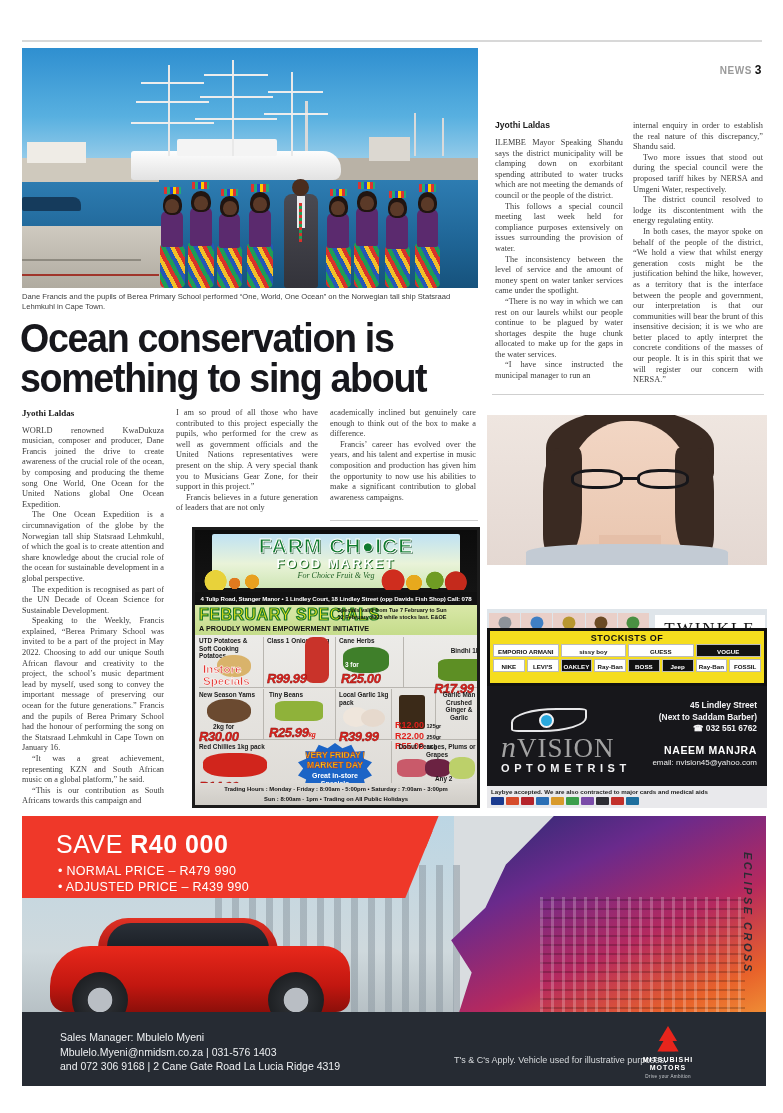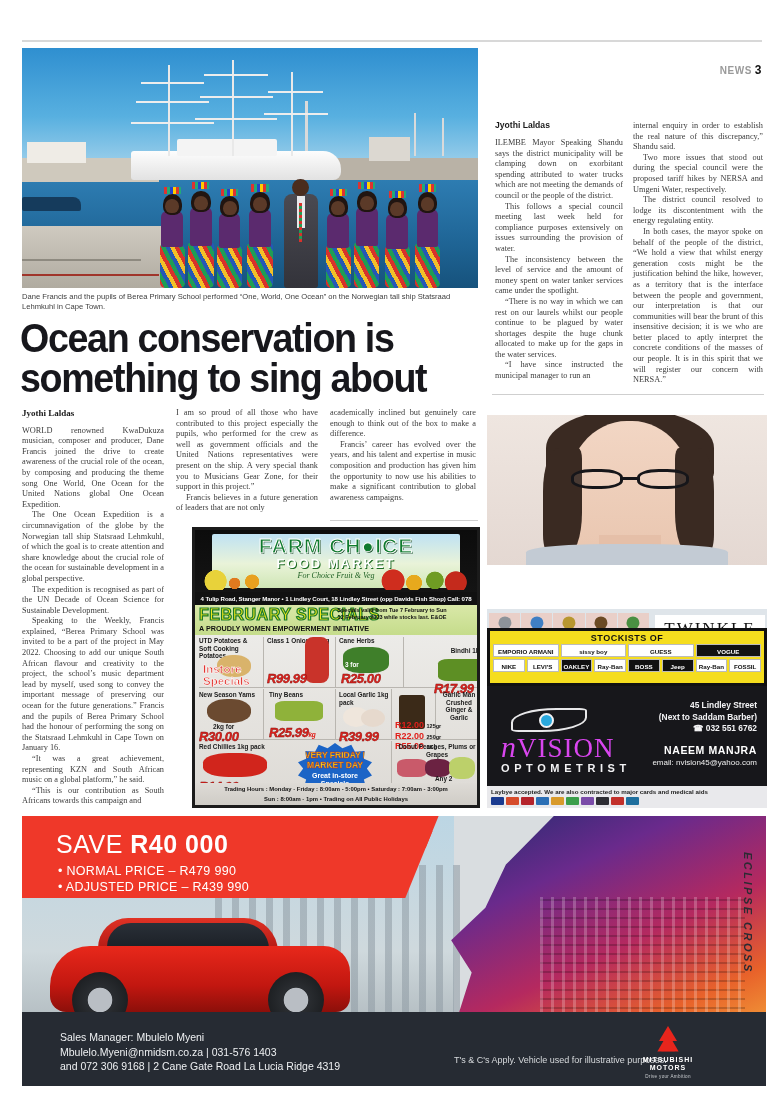--- a/index.html
+++ b/index.html
@@ -149,21 +149,21 @@
   .brand.dark { background:#111; color:#fff; }
 
   
   .nvision { position:absolute; left:487px; top:686px; width:280px; height:100px; background:#17171b; }
   .nv-eye { position:absolute; left:18px; top:16px; width:88px; height:34px; }
   .nv-eye .out { position:absolute; left:6px; top:6px; width:76px; height:24px;
     border:2px solid #e8e8ea; border-radius: 60% 10% 60% 10%; }
   .nv-eye .iris { position:absolute; left:34px; top:11px; width:15px; height:15px;
     border-radius:50%; background:#29a8dd; border:2px solid #f0f0f2; }
   .nv-logo { position:absolute; left:14px; top:44px; font-family:"Liberation Serif", serif;
-    font-size:27px; color:#d946ef; letter-spacing:1px; }
+    font-size:27px; color:#a3a3a3; letter-spacing:1px; }
   .nv-logo .n { font-style:italic; font-size:30px; }
   .nv-sub { position:absolute; left:14px; top:76px; font-size:11px; font-weight:bold;
     letter-spacing:4.6px; color:#f2f2f4; }
   .nv-addr { position:absolute; right:10px; top:14px; width:150px; text-align:right;
     font-size:8.4px; line-height:11.5px; font-weight:bold; color:#f4f4f6; }
   .nv-name { position:absolute; right:10px; top:58px; width:160px; text-align:right;
     font-size:10.5px; font-weight:bold; letter-spacing:.6px; color:#fff; }
   .nv-mail { position:absolute; right:10px; top:72px; width:170px; text-align:right;
     font-size:8px; color:#eee; }
   .nv-foot { position:absolute; left:487px; top:786px; width:280px; height:22px; background:#e9e9ec;

